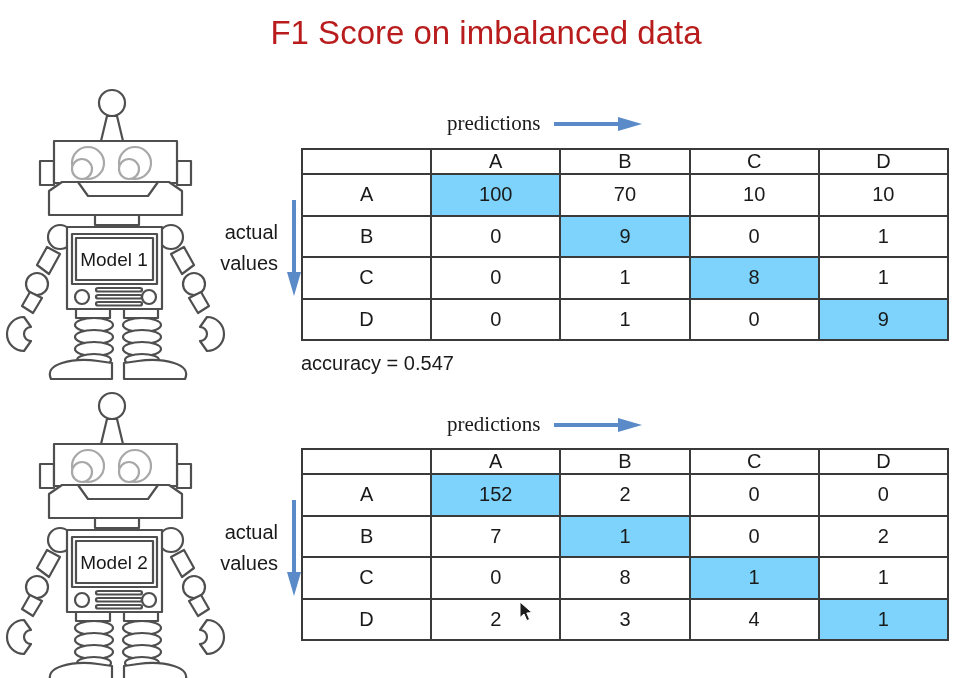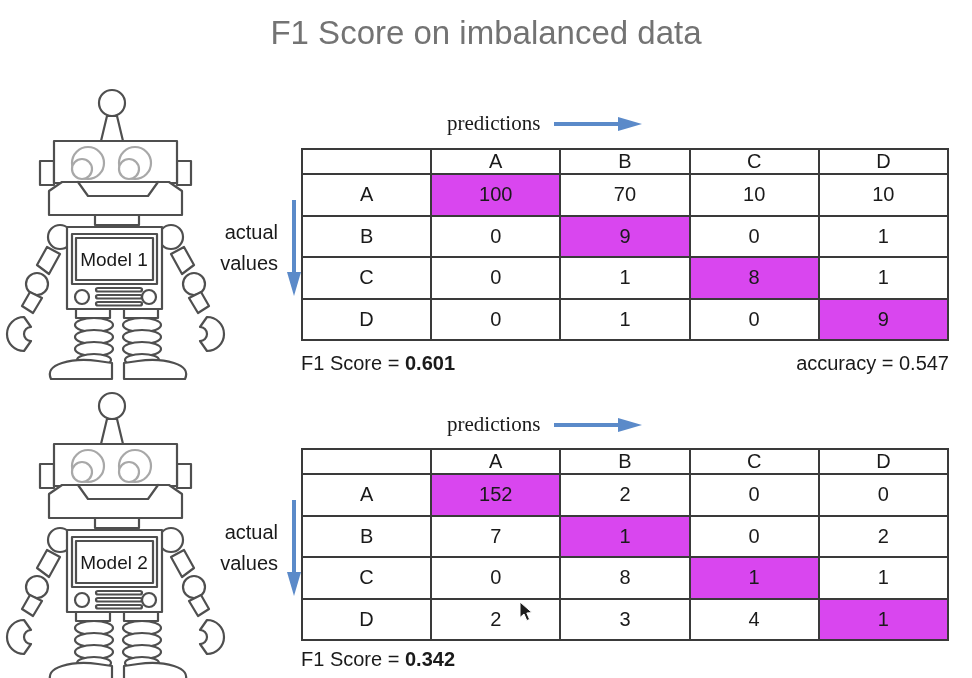--- a/index.html
+++ b/index.html
@@ -3,40 +3,40 @@
 <meta charset="utf-8">
 <style>
   html,body{margin:0;padding:0;background:#fff;}
   .slide{
     position:relative;width:972px;height:678px;overflow:hidden;
     background:#ffffff;color:#1a1a1a;
     font-family:"Liberation Sans", sans-serif;
   }
   .title{
     position:absolute;top:14px;left:0;width:100%;
-    text-align:center;font-size:33px;font-weight:400;color:#737373;
+    text-align:center;font-size:33px;font-weight:400;color:#b91c1c;
   }
   
   .pred{position:absolute;left:447px;display:flex;align-items:center;gap:12px;font-size:21px;font-family:Liberation Serif, serif;}
   .p1{top:111px;} .p2{top:412px;}
   
   .actual{position:absolute;left:210px;height:104px;display:flex;align-items:center;gap:8px;}
   .a1{top:196px;} .a2{top:496px;}
   .actual .lbl{width:68px;text-align:right;font-size:20px;line-height:31px;}
   
   table.matrix{
     position:absolute;left:301px;width:648px;height:193px;
     border-collapse:collapse;table-layout:fixed;background:#fff;
   }
   .t1{top:148px;} .t2{top:448px;}
   table.matrix th, table.matrix td{
     border:2px solid #3a3a3a;text-align:center;vertical-align:middle;
     font-size:20px;font-weight:400;padding:0;
   }
-  table.matrix .hl{background:#d946ef;}
+  table.matrix .hl{background:#7dd3fc;}
   
   .scoreline{
     position:absolute;left:301px;width:648px;display:flex;
     justify-content:space-between;align-items:baseline;font-size:20px;
   }
   .s1{top:352px;} .s2{top:648px;}
   .f1wrap b{font-weight:700;}
   
   .robot{position:absolute;left:2px;width:232px;height:300px;}
   .r1{top:87px;} .r2{top:390px;}
@@ -165,24 +165,20 @@
           <th>D</th>
           <td>0</td>
           <td>1</td>
           <td>0</td>
           <td class="hl">9</td>
         </tr>
       </tbody>
   </table>
 
   <div class="scoreline s1">
-    <span class="f1wrap">
-      <span>F1 Score =</span>
-      <b>0.601</b>
-    </span>
     <span>accuracy = 0.547</span>
   </div>
 
   <svg class="robot r2" viewBox="0 0 232 300" xmlns="http://www.w3.org/2000/svg">
     <g stroke="#4f4f4f" stroke-width="2.2" fill="#ffffff" stroke-linejoin="round" stroke-linecap="round">
       <g>
         <polygon points="105,29 115,29 121,54 99,54"></polygon>
         <circle cx="110" cy="16" r="13"></circle>
       </g>
       <g>
@@ -295,23 +291,19 @@
           <th>D</th>
           <td>2</td>
           <td>3</td>
           <td>4</td>
           <td class="hl">1</td>
         </tr>
       </tbody>
   </table>
 
   <div class="scoreline s2">
-    <span class="f1wrap">
-      <span>F1 Score =</span>
-      <b>0.342</b>
-    </span>
   </div>
 
   <svg class="cursor" width="15" height="21" viewBox="0 0 15 21">
     <path d="M1,1 L1,16.5 L5,13 L7.8,19.6 L10.6,18.4 L7.8,12 L13,11.6 Z" fill="#1c1c1c" stroke="#ffffff" stroke-width="1"></path>
   </svg>
 
 </div>
 
 </body></html>

